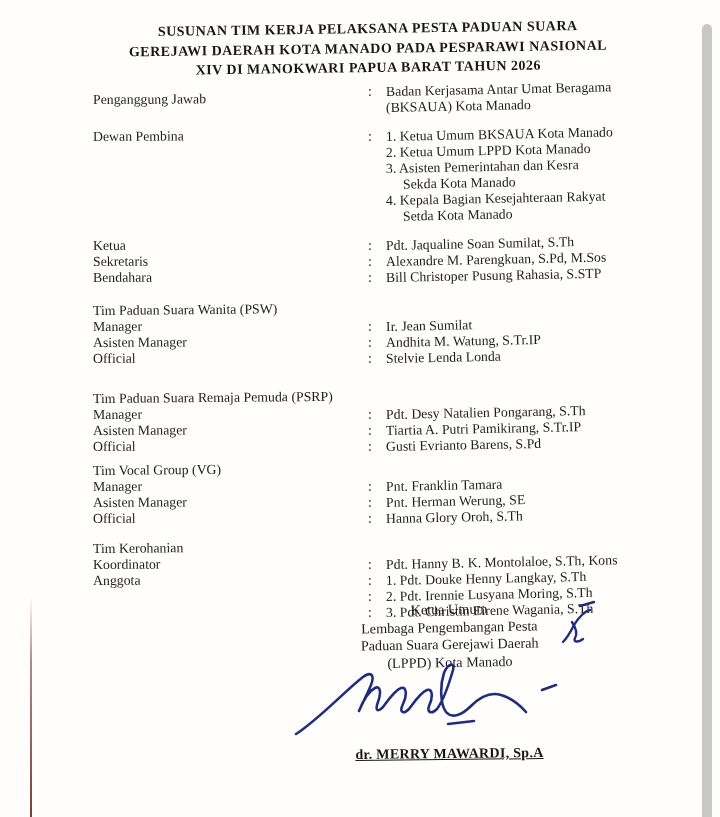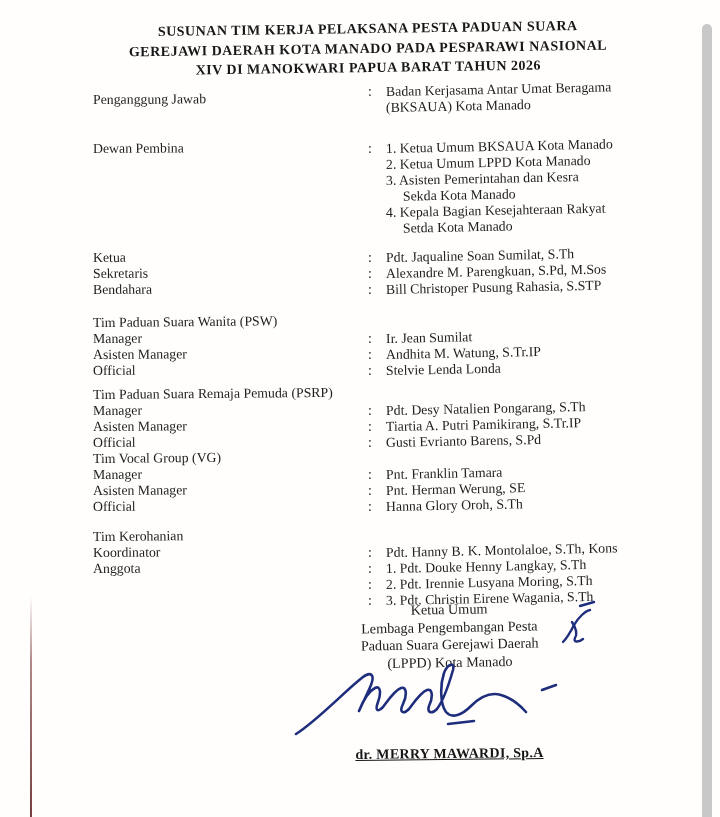--- a/index.html
+++ b/index.html
@@ -43,21 +43,21 @@
 <div class="page">
 
   <div class="title">
     <div>SUSUNAN TIM KERJA PELAKSANA PESTA PADUAN SUARA</div>
     <div>GEREJAWI DAERAH KOTA MANADO PADA PESPARAWI NASIONAL</div>
     <div>XIV DI MANOKWARI PAPUA BARAT TAHUN 2026</div>
   </div>
 
   <div class="doc">
 
-    <div class="grp" style="margin-bottom:25px">
+    <div class="grp" style="margin-bottom:13px">
       <div class="lbl c1" style="grid-row:1 / span 2;align-self:center">Penganggung Jawab</div>
       <div class="col c2" style="grid-row:1">:</div>
       <div class="val c3" style="grid-row:1">Badan Kerjasama Antar Umat Beragama</div>
       <div class="val c3" style="grid-row:2">(BKSAUA) Kota Manado</div>
     </div>
 
     <div class="grp" style="margin-bottom:13px">
       <div class="lbl c1" style="grid-row:1">Dewan Pembina</div>
       <div class="col c2" style="grid-row:1">:</div>
       <div class="val c3" style="grid-row:1">1. Ketua Umum BKSAUA Kota Manado</div>
@@ -73,34 +73,34 @@
       <div class="col c2" style="grid-row:1">:</div>
       <div class="val c3" style="grid-row:1">Pdt. Jaqualine Soan Sumilat, S.Th</div>
       <div class="lbl c1" style="grid-row:2">Sekretaris</div>
       <div class="col c2" style="grid-row:2">:</div>
       <div class="val c3" style="grid-row:2">Alexandre M. Parengkuan, S.Pd, M.Sos</div>
       <div class="lbl c1" style="grid-row:3">Bendahara</div>
       <div class="col c2" style="grid-row:3">:</div>
       <div class="val c3" style="grid-row:3">Bill Christoper Pusung Rahasia, S.STP</div>
     </div>
 
-    <div class="grp" style="margin-bottom:8px">
+    <div class="grp" style="margin-bottom:24px">
       <div class="head" style="grid-row:1">Tim Paduan Suara Wanita (PSW)</div>
       <div class="lbl c1" style="grid-row:2">Manager</div>
       <div class="col c2" style="grid-row:2">:</div>
       <div class="val c3" style="grid-row:2">Ir. Jean Sumilat</div>
       <div class="lbl c1" style="grid-row:3">Asisten Manager</div>
       <div class="col c2" style="grid-row:3">:</div>
       <div class="val c3" style="grid-row:3">Andhita M. Watung, S.Tr.IP</div>
       <div class="lbl c1" style="grid-row:4">Official</div>
       <div class="col c2" style="grid-row:4">:</div>
       <div class="val c3" style="grid-row:4">Stelvie Lenda Londa</div>
     </div>
 
-    <div class="grp" style="">
+    <div class="grp" style="margin-bottom:8px">
       <div class="head" style="grid-row:1">Tim Paduan Suara Remaja Pemuda (PSRP)</div>
       <div class="lbl c1" style="grid-row:2">Manager</div>
       <div class="col c2" style="grid-row:2">:</div>
       <div class="val c3" style="grid-row:2">Pdt. Desy Natalien Pongarang, S.Th</div>
       <div class="lbl c1" style="grid-row:3">Asisten Manager</div>
       <div class="col c2" style="grid-row:3">:</div>
       <div class="val c3" style="grid-row:3">Tiartia A. Putri Pamikirang, S.Tr.IP</div>
       <div class="lbl c1" style="grid-row:4">Official</div>
       <div class="col c2" style="grid-row:4">:</div>
       <div class="val c3" style="grid-row:4">Gusti Evrianto Barens, S.Pd</div>

